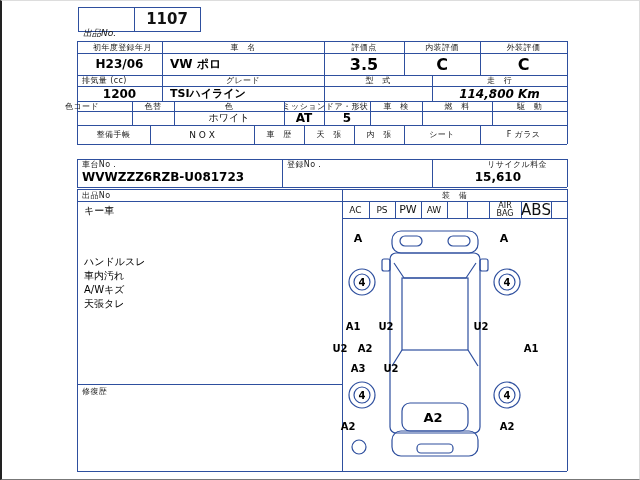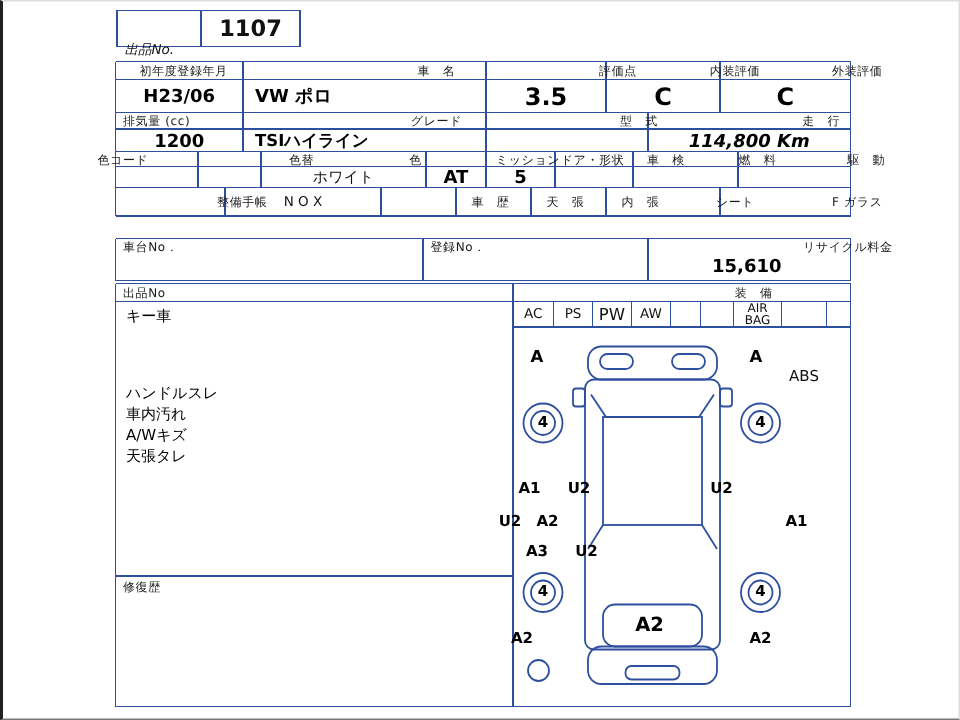--- a/index.html
+++ b/index.html
@@ -7,21 +7,21 @@
     position:relative;width:640px;height:480px;background:#ffffff;
     font-family:"DejaVu Sans","Liberation Sans",sans-serif;color:#111;
     box-sizing:border-box;overflow:hidden;
     border-left:2px solid #222;border-bottom:1px solid #777;
     border-top:1px solid #ddd;border-right:1px solid #ddd;
   }
   svg.layer{position:absolute;left:0;top:0;width:640px;height:480px;}
   .cell{position:absolute;display:flex;align-items:center;white-space:nowrap;}
   .c{justify-content:center;}
   .r{justify-content:flex-end;}
-  .lbl{font-size:8px;color:#1a1a1a;letter-spacing:.4px;padding-left:48px;}
+  .lbl{font-size:8px;color:#1a1a1a;letter-spacing:.4px;}
   .val{font-weight:bold;font-size:12px;color:#000;}
   .big{font-size:16px;}
   .sm{font-size:10px;}
   .pl{padding-left:5px;}
   .code{position:absolute;transform:translate(-50%,-50%);font-weight:bold;font-size:10px;color:#000;}
   .codeA{font-size:11px;}
   .codeBig{font-size:13px;}
   .note{position:absolute;font-size:10px;color:#000;white-space:nowrap;}
 </style>
 </head>
@@ -162,33 +162,34 @@
   <div class="cell c" style="left:148px;top:124px;width:104px;height:19px;font-size:9px;">N O X</div>
   <div class="cell lbl c" style="left:252px;top:124px;width:50px;height:19px;">車　歴</div>
   <div class="cell lbl c" style="left:302px;top:124px;width:50px;height:19px;">天　張</div>
   <div class="cell lbl c" style="left:352px;top:124px;width:50px;height:19px;">内　張</div>
   <div class="cell lbl c" style="left:402px;top:124px;width:76px;height:19px;">シート</div>
   <div class="cell lbl c" style="left:478px;top:124px;width:87px;height:19px;">F ガラス</div>
 
   <div class="cell lbl pl" style="left:75px;top:158px;width:205px;height:10px;">車台No．</div>
   <div class="cell lbl pl" style="left:280px;top:158px;width:150px;height:10px;">登録No．</div>
   <div class="cell lbl r" style="left:430px;top:158px;width:115px;height:10px;">リサイクル料金</div>
+  <div class="cell val pl" style="left:75px;top:167px;width:205px;height:18px;">WVWZZZ6RZB-U081723</div>
   <div class="cell val r" style="left:430px;top:167px;width:89px;height:18px;">15,610</div>
 
   <div class="cell lbl pl" style="left:75px;top:188px;width:265px;height:12px;">出品No</div>
   <div class="cell lbl c" style="left:340px;top:188px;width:225px;height:12px;">装　備</div>
 
   <div class="cell c" style="left:340px;top:200px;width:27px;height:17px;font-size:9px;">AC</div>
   <div class="cell c" style="left:367px;top:200px;width:26px;height:17px;font-size:9px;">PS</div>
   <div class="cell c" style="left:393px;top:200px;width:26px;height:17px;font-size:11px;">PW</div>
   <div class="cell c" style="left:419px;top:200px;width:26px;height:17px;font-size:9px;">AW</div>
   <div class="cell c" style="left:445px;top:200px;width:20px;height:17px;font-size:9px;"></div>
   <div class="cell c" style="left:465px;top:200px;width:22px;height:17px;font-size:9px;"></div>
   <div class="cell c" style="left:487px;top:200px;width:32px;height:17px;font-size:8px;line-height:8px;text-align:center;white-space:normal;">AIR BAG</div>
-  <div class="cell c" style="left:519px;top:200px;width:30px;height:17px;font-size:10px;margin-top:42px;">ABS</div>
+  <div class="cell c" style="left:519px;top:200px;width:30px;height:17px;font-size:15px;">ABS</div>
   <div class="cell c" style="left:549px;top:200px;width:16px;height:17px;font-size:9px;"></div>
 
   <div class="note" style="left:82px;top:203px;">キー車</div>
   <div class="note" style="left:82px;top:254px;">ハンドルスレ</div>
   <div class="note" style="left:82px;top:268px;">車内汚れ</div>
   <div class="note" style="left:82px;top:282px;">A/Wキズ</div>
   <div class="note" style="left:82px;top:296px;">天張タレ</div>
   <div class="cell lbl pl" style="left:75px;top:384px;width:120px;height:12px;">修復歴</div>
 
   <span class="code codeA" style="left:356px;top:237px;">A</span>

